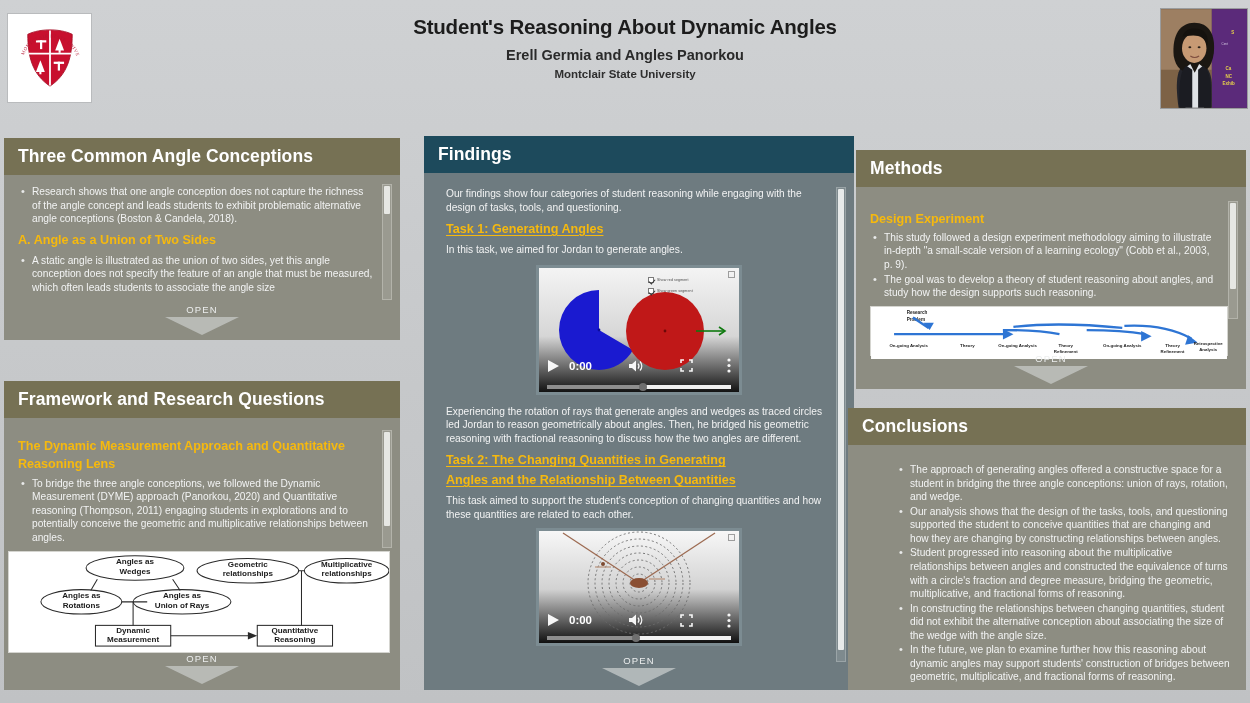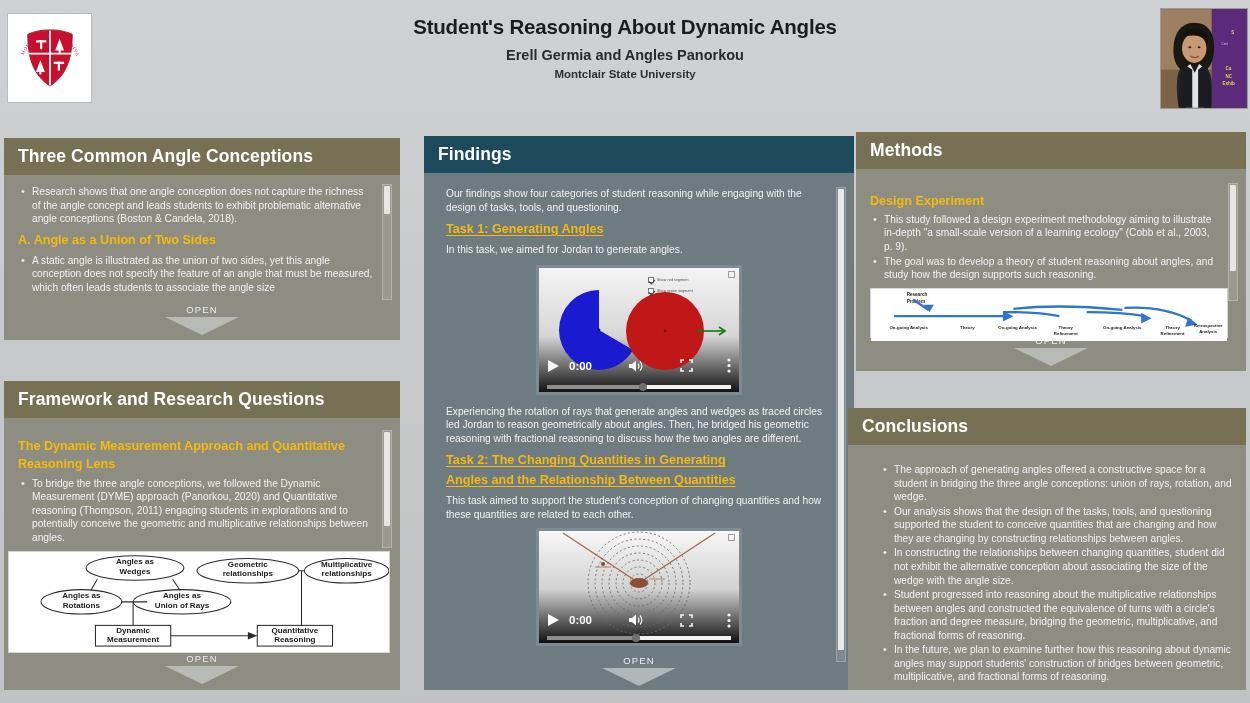--- a/index.html
+++ b/index.html
@@ -463,21 +463,21 @@
       <div class="vscroll" style="right:8px; top:14px; height:475px;">
         <div class="vthumb" style="height:461px;"></div>
       </div>
       <div class="open-footer" style="bottom:4px;">
         <div class="open-label">OPEN</div>
         <div class="open-arrow"></div>
       </div>
     </div>
   </div>
 
-  <div class="panel olive" style="left:848px; top:132px; width:398px; height:240px;padding-left:8px;">
+  <div class="panel olive" style="left:848px; top:150px; width:398px; height:240px;padding-left:8px;">
     <div class="panel-head">Methods</div>
     <div class="panel-body" style="height:202px;">
       <div class="content" style="padding-top:18px;">
         <div class="subhead" style="margin-bottom:2px;">Design Experiment</div>
         <ul class="bullets">
           <li>This study followed a design experiment methodology aiming to illustrate in-depth "a small-scale version of a learning ecology" (Cobb et al., 2003, p. 9).</li>
           <li>The goal was to develop a theory of student reasoning about angles, and study how the design supports such reasoning.</li>
         </ul>
       </div>
 
@@ -526,26 +526,26 @@
       </div>
       <div class="open-footer" style="bottom:5px;">
         <div class="open-label">OPEN</div>
         <div class="open-arrow"></div>
       </div>
     </div>
   </div>
 
   <div class="panel olive" style="left:848px; top:408px; width:398px; height:283px;">
     <div class="panel-head">Conclusions</div>
-    <div class="panel-body" style="height:245px;">
+    <div class="panel-body" style="height:245px;padding-left:16px;">
       <div class="content" style="padding:18px 14px 0 32px;">
         <ul class="bullets">
           <li>The approach of generating angles offered a constructive space for a student in bridging the three angle conceptions: union of rays, rotation, and wedge.</li>
           <li>Our analysis shows that the design of the tasks, tools, and questioning supported the student to conceive quantities that are changing and how they are changing by constructing relationships between angles.</li>
+          <li>Student progressed into reasoning about the multiplicative relationships between angles and constructed the equivalence of turns with a circle's fraction and degree measure, bridging the geometric, multiplicative, and fractional forms of reasoning.</li>
           <li>In constructing the relationships between changing quantities, student did not exhibit the alternative conception about associating the size of the wedge with the angle size.</li>
-          <li>Student progressed into reasoning about the multiplicative relationships between angles and constructed the equivalence of turns with a circle's fraction and degree measure, bridging the geometric, multiplicative, and fractional forms of reasoning.</li>
           <li>In the future, we plan to examine further how this reasoning about dynamic angles may support students' construction of bridges between geometric, multiplicative, and fractional forms of reasoning.</li>
         </ul>
       </div>
     </div>
   </div>
 
 </div>
 
 </body></html>

